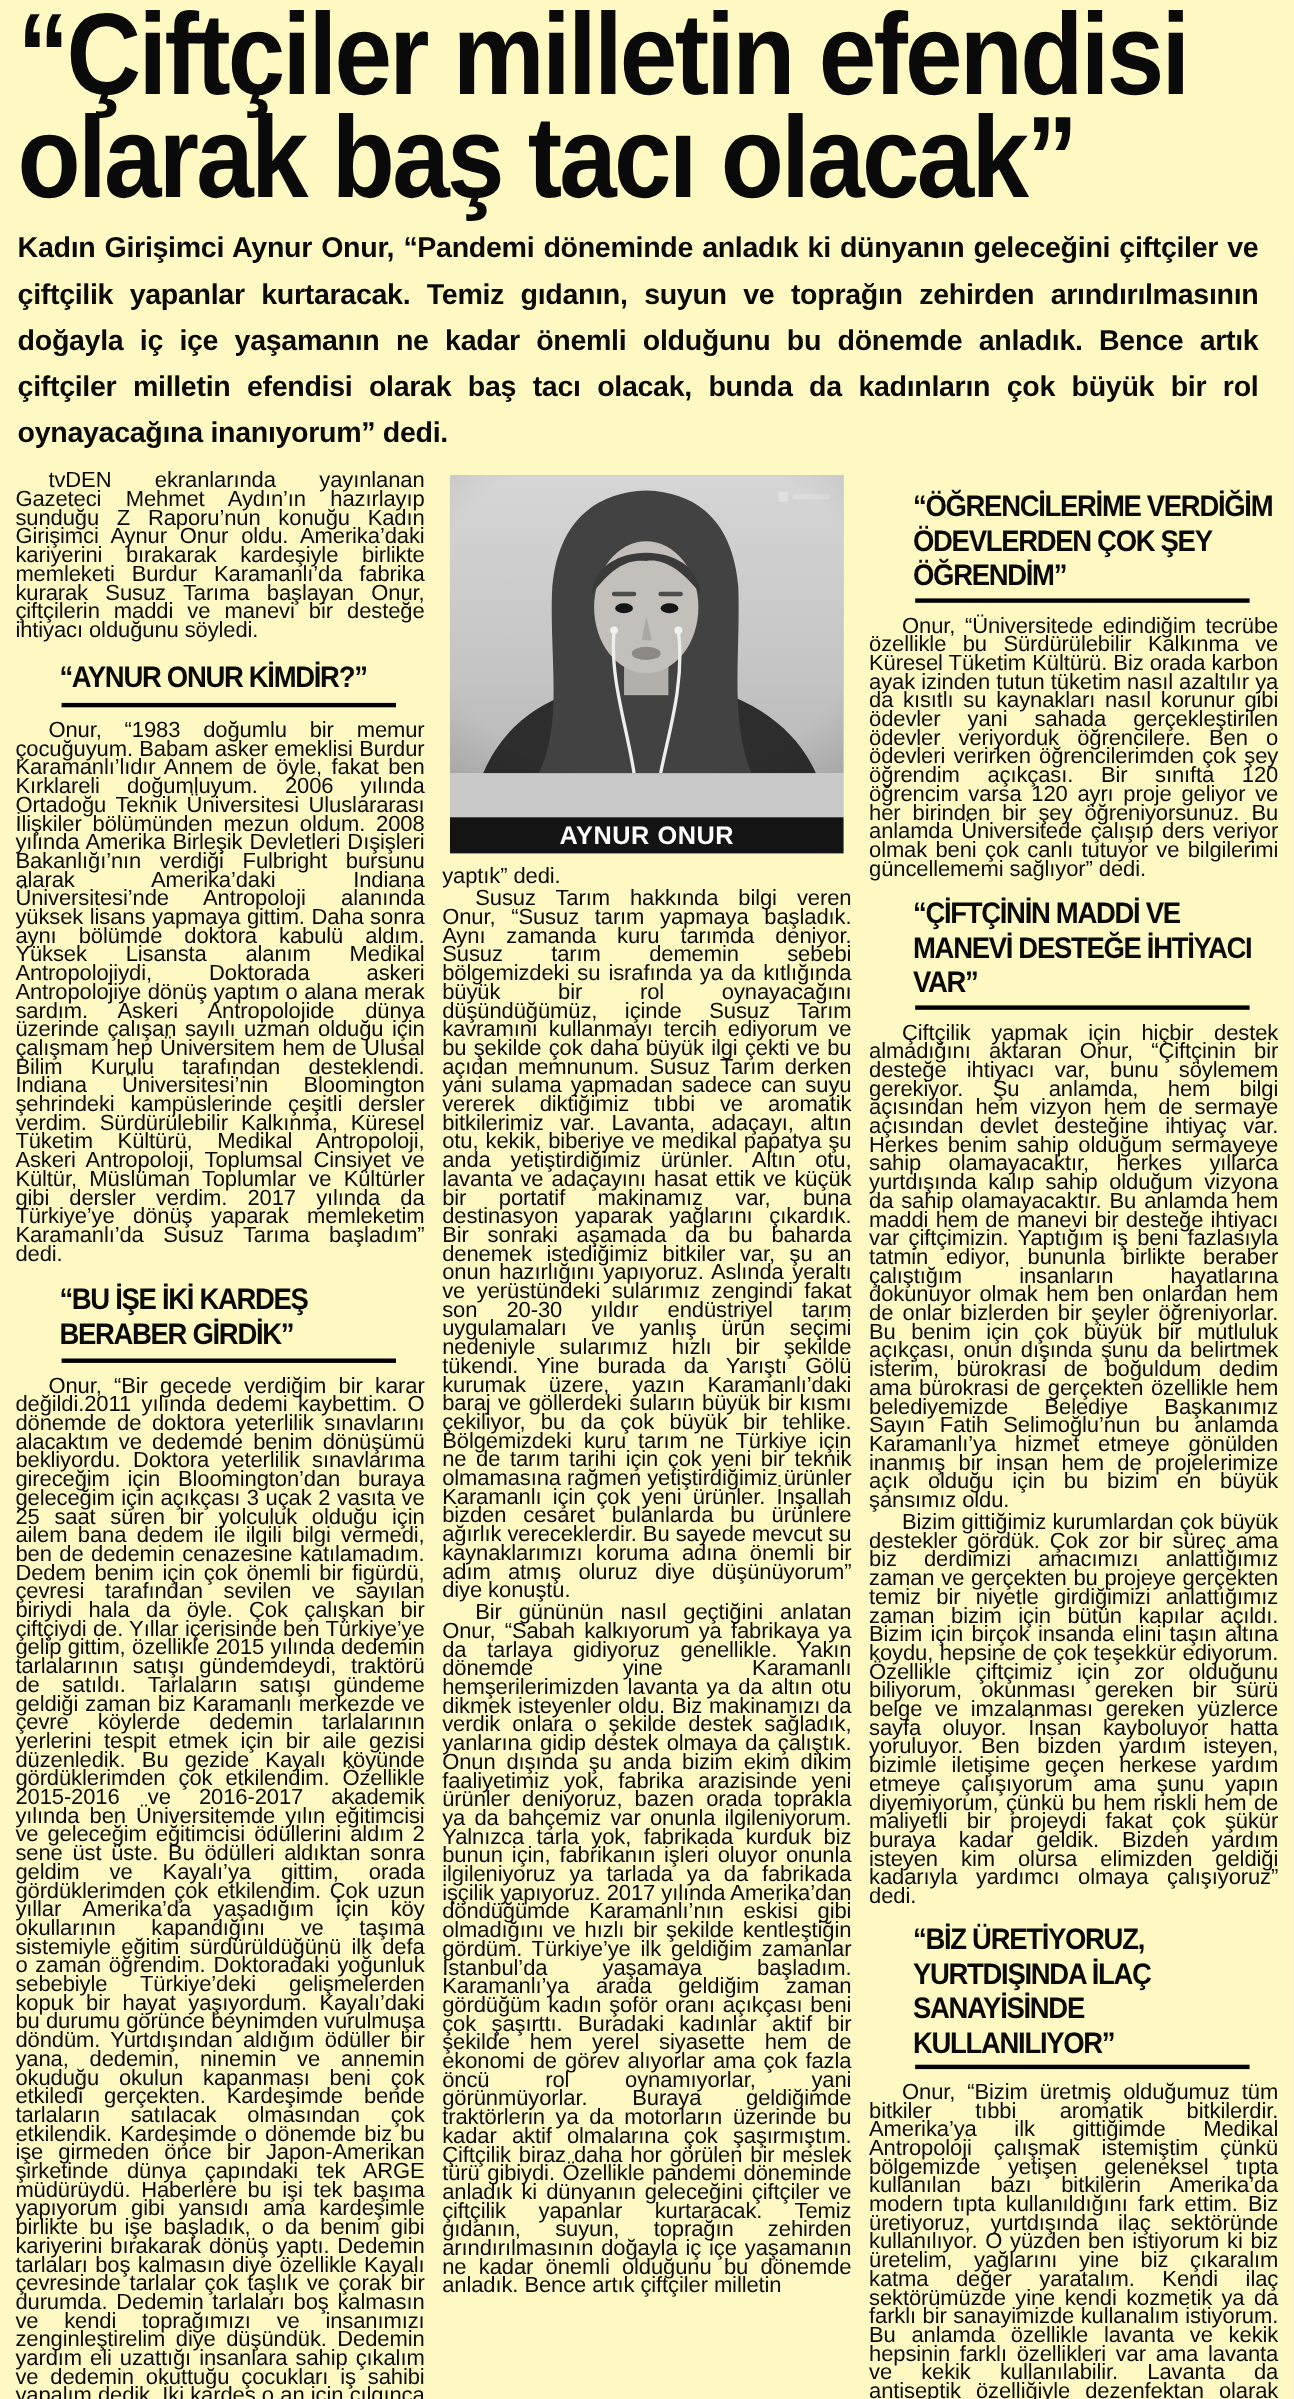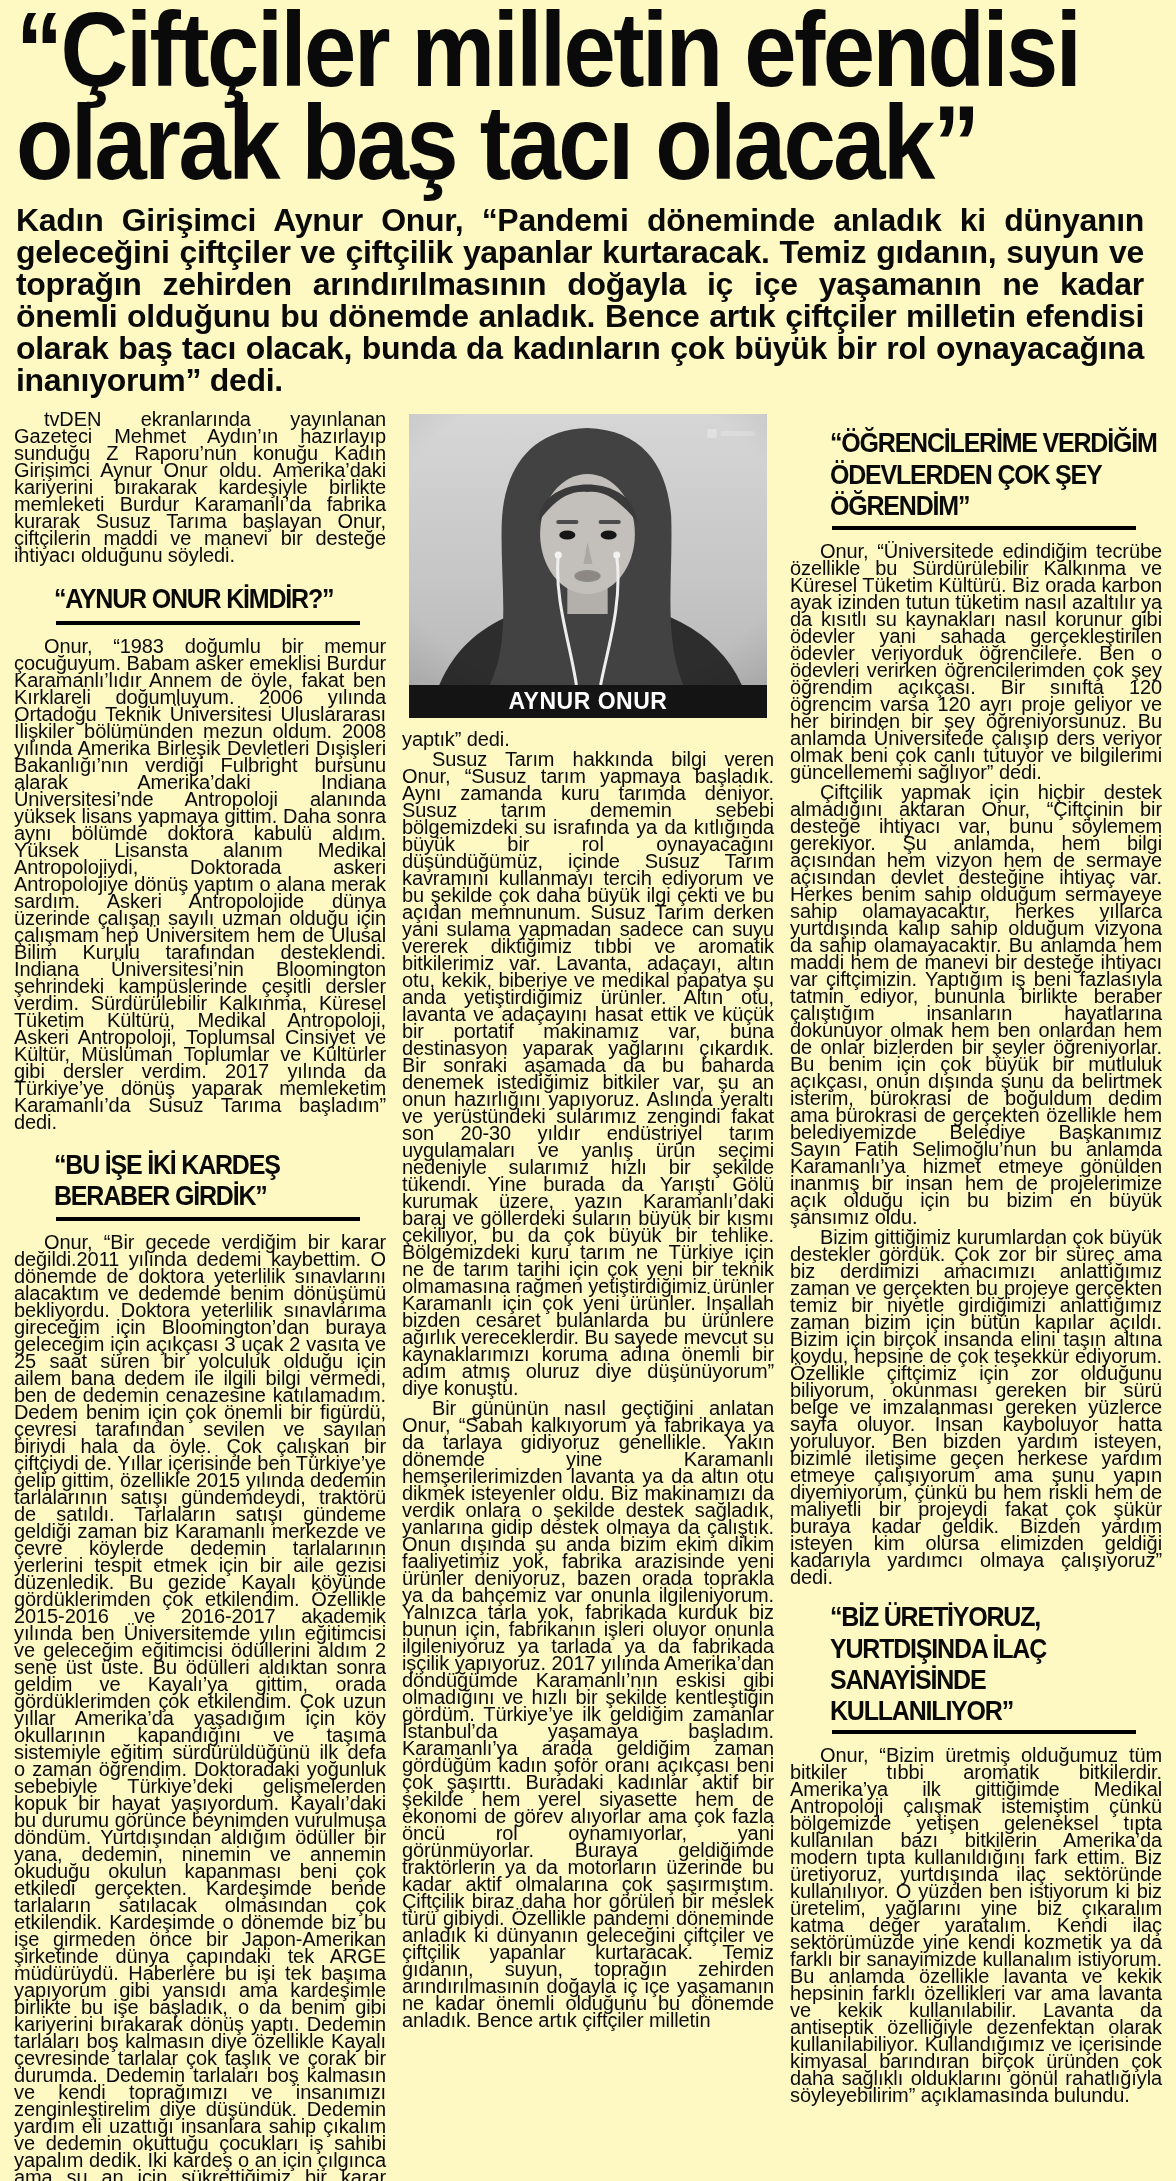--- a/index.html
+++ b/index.html
@@ -10,40 +10,40 @@
     font-family:Liberation Sans, sans-serif;
   }
   
   .headline{margin:0 0 6px 2px;}
   .hl-line{
     font-size:94px;font-weight:bold;line-height:93px;letter-spacing:-2.5px;
     white-space:nowrap;transform:scaleY(1.12);transform-origin:0 60%;
   }
   
   .lead{
-    margin:14px 18px 0 2px;font-size:32px;font-weight:bold;line-height:32px;
+    margin:14px 18px 0 2px;font-size:26px;font-weight:bold;line-height:42px;
     text-align:justify;letter-spacing:-0.3px;
   }
   
   .cols{display:flex;gap:16px;margin-top:15px;}
   .col{flex:1;min-width:0;}
   .body-p{
     font-size:20px;line-height:17px;text-align:justify;
     text-indent:30px;margin:0 0 3px 0;letter-spacing:-0.1px;
   }
   .body-p.cont{text-indent:0;}
   .subhead{margin:20px 0 13px 0;}
   .sh-text{
     font-size:25px;font-weight:bold;line-height:29px;letter-spacing:-1.2px;
     padding-left:40px;transform:scaleY(1.08);transform-origin:0 50%;
   }
   .sh-rule{height:4px;background:#000;margin:8px 26px 0 42px;}
   
   .photo-wrap{
-    position:relative;height:304px;margin:3px 7px 13px 7px;
+    position:relative;height:344px;margin:3px 7px 13px 7px;
     background:#c9c9c9;overflow:hidden;
   }
   .photo-wrap svg{position:absolute;top:0;left:0;width:100%;height:271px;display:block;}
   .photo-caption{
     position:absolute;bottom:0;left:0;right:0;height:33px;background:#141414;
     color:#fff;display:flex;align-items:center;justify-content:center;
     font-size:23px;font-weight:bold;letter-spacing:0.5px;
   }
 </style>
 </head>
@@ -132,20 +132,24 @@
         </div>
     </div>
 
     <div class="col">
       <div>
           <div class="subhead">
             <div class="sh-text">“ÖĞRENCİLERİME VERDİĞİM ÖDEVLERDEN ÇOK ŞEY ÖĞRENDİM”</div>
             <div class="sh-rule"></div>
           </div>
           <p class="body-p">Onur, “Üniversitede edindiğim tecrübe özellikle bu Sürdürülebilir Kalkınma ve Küresel Tüketim Kültürü. Biz orada karbon ayak izinden tutun tüketim nasıl azaltılır ya da kısıtlı su kaynakları nasıl korunur gibi ödevler yani sahada gerçekleştirilen ödevler veriyorduk öğrencilere. Ben o ödevleri verirken öğrencilerimden çok şey öğrendim açıkçası. Bir sınıfta 120 öğrencim varsa 120 ayrı proje geliyor ve her birinden bir şey öğreniyorsunuz. Bu anlamda Üniversitede çalışıp ders veriyor olmak beni çok canlı tutuyor ve bilgilerimi güncellememi sağlıyor” dedi.</p>
+          <div class="subhead">
+            <div class="sh-text">“ÇİFTÇİNİN MADDİ VE MANEVİ DESTEĞE İHTİYACI VAR”</div>
+            <div class="sh-rule"></div>
+          </div>
           <p class="body-p">Çiftçilik yapmak için hiçbir destek almadığını aktaran Onur, “Çiftçinin bir desteğe ihtiyacı var, bunu söylemem gerekiyor. Şu anlamda, hem bilgi açısından hem vizyon hem de sermaye açısından devlet desteğine ihtiyaç var. Herkes benim sahip olduğum sermayeye sahip olamayacaktır, herkes yıllarca yurtdışında kalıp sahip olduğum vizyona da sahip olamayacaktır. Bu anlamda hem maddi hem de manevi bir desteğe ihtiyacı var çiftçimizin. Yaptığım iş beni fazlasıyla tatmin ediyor, bununla birlikte beraber çalıştığım insanların hayatlarına dokunuyor olmak hem ben onlardan hem de onlar bizlerden bir şeyler öğreniyorlar. Bu benim için çok büyük bir mutluluk açıkçası, onun dışında şunu da belirtmek isterim, bürokrasi de boğuldum dedim ama bürokrasi de gerçekten özellikle hem belediyemizde Belediye Başkanımız Sayın Fatih Selimoğlu’nun bu anlamda Karamanlı’ya hizmet etmeye gönülden inanmış bir insan hem de projelerimize açık olduğu için bu bizim en büyük şansımız oldu.</p>
           <p class="body-p">Bizim gittiğimiz kurumlardan çok büyük destekler gördük. Çok zor bir süreç ama biz derdimizi amacımızı anlattığımız zaman ve gerçekten bu projeye gerçekten temiz bir niyetle girdiğimizi anlattığımız zaman bizim için bütün kapılar açıldı. Bizim için birçok insanda elini taşın altına koydu, hepsine de çok teşekkür ediyorum. Özellikle çiftçimiz için zor olduğunu biliyorum, okunması gereken bir sürü belge ve imzalanması gereken yüzlerce sayfa oluyor. İnsan kayboluyor hatta yoruluyor. Ben bizden yardım isteyen, bizimle iletişime geçen herkese yardım etmeye çalışıyorum ama şunu yapın diyemiyorum, çünkü bu hem riskli hem de maliyetli bir projeydi fakat çok şükür buraya kadar geldik. Bizden yardım isteyen kim olursa elimizden geldiği kadarıyla yardımcı olmaya çalışıyoruz” dedi.</p>
           <div class="subhead">
             <div class="sh-text">“BİZ ÜRETİYORUZ, YURTDIŞINDA İLAÇ SANAYİSİNDE KULLANILIYOR”</div>
             <div class="sh-rule"></div>
           </div>
           <p class="body-p">Onur, “Bizim üretmiş olduğumuz tüm bitkiler tıbbi aromatik bitkilerdir. Amerika’ya ilk gittiğimde Medikal Antropoloji çalışmak istemiştim çünkü bölgemizde yetişen geleneksel tıpta kullanılan bazı bitkilerin Amerika’da modern tıpta kullanıldığını fark ettim. Biz üretiyoruz, yurtdışında ilaç sektöründe kullanılıyor. O yüzden ben istiyorum ki biz üretelim, yağlarını yine biz çıkaralım katma değer yaratalım. Kendi ilaç sektörümüzde yine kendi kozmetik ya da farklı bir sanayimizde kullanalım istiyorum. Bu anlamda özellikle lavanta ve kekik hepsinin farklı özellikleri var ama lavanta ve kekik kullanılabilir. Lavanta da antiseptik özelliğiyle dezenfektan olarak kullanılabiliyor. Kullandığımız ve içerisinde kimyasal barındıran birçok üründen çok daha sağlıklı olduklarını gönül rahatlığıyla söyleyebilirim” açıklamasında bulundu.</p>
         </div>
 
     </div>

